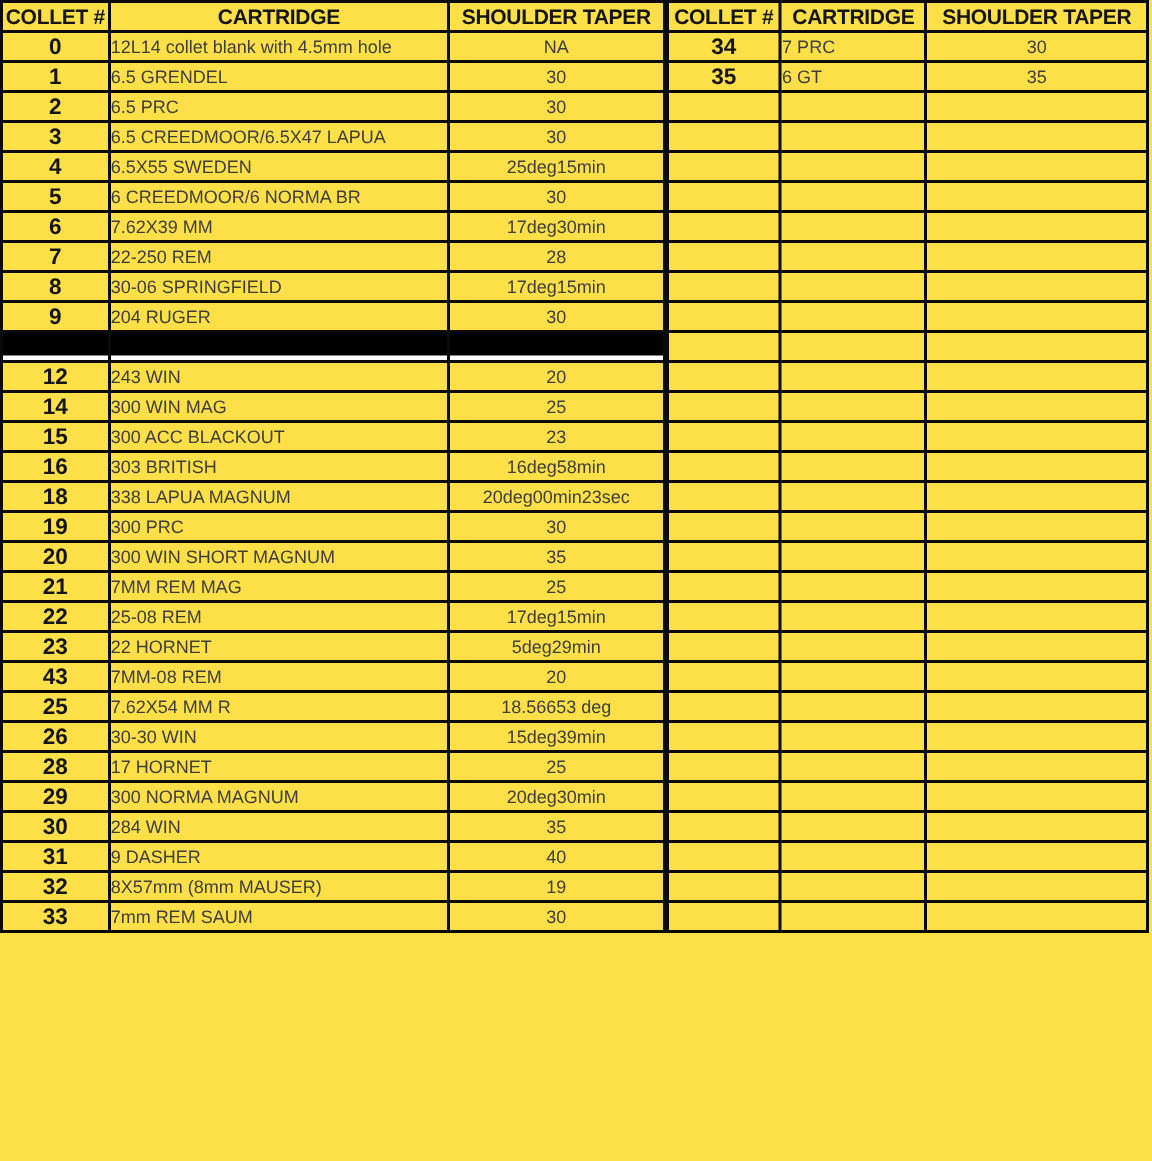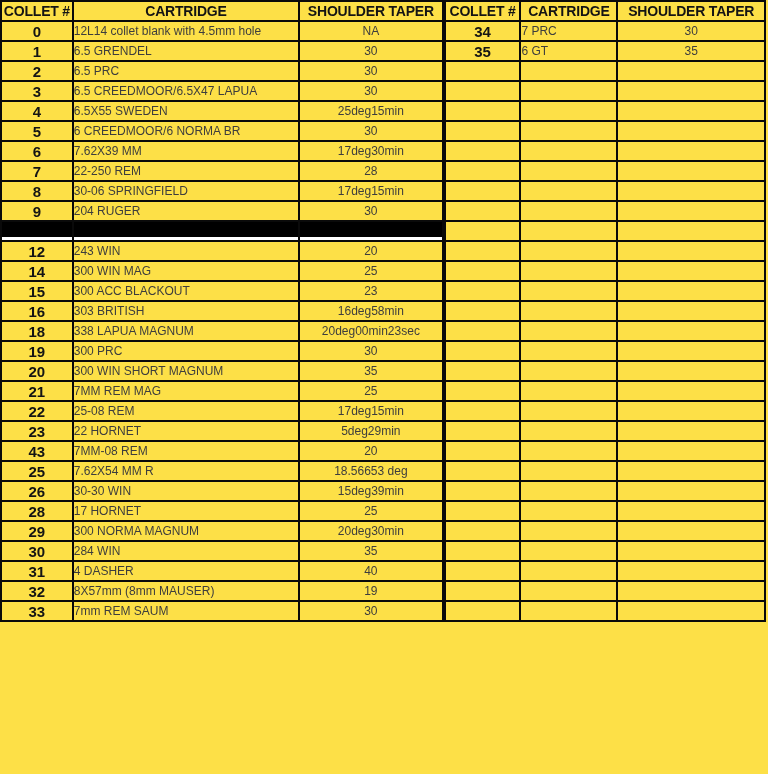--- a/index.html
+++ b/index.html
@@ -299,21 +299,21 @@
         <tr>
           <td class="num">30</td>
           <td class="cart">284 WIN</td>
           <td class="taper">35</td>
           <td class="num tsep"></td>
           <td class="cart"></td>
           <td class="taper"></td>
         </tr>
         <tr>
           <td class="num">31</td>
-          <td class="cart">4 DASHER</td>
+          <td class="cart">9 DASHER</td>
           <td class="taper">40</td>
           <td class="num tsep"></td>
           <td class="cart"></td>
           <td class="taper"></td>
         </tr>
         <tr>
           <td class="num">32</td>
           <td class="cart">8X57mm (8mm MAUSER)</td>
           <td class="taper">19</td>
           <td class="num tsep"></td>

